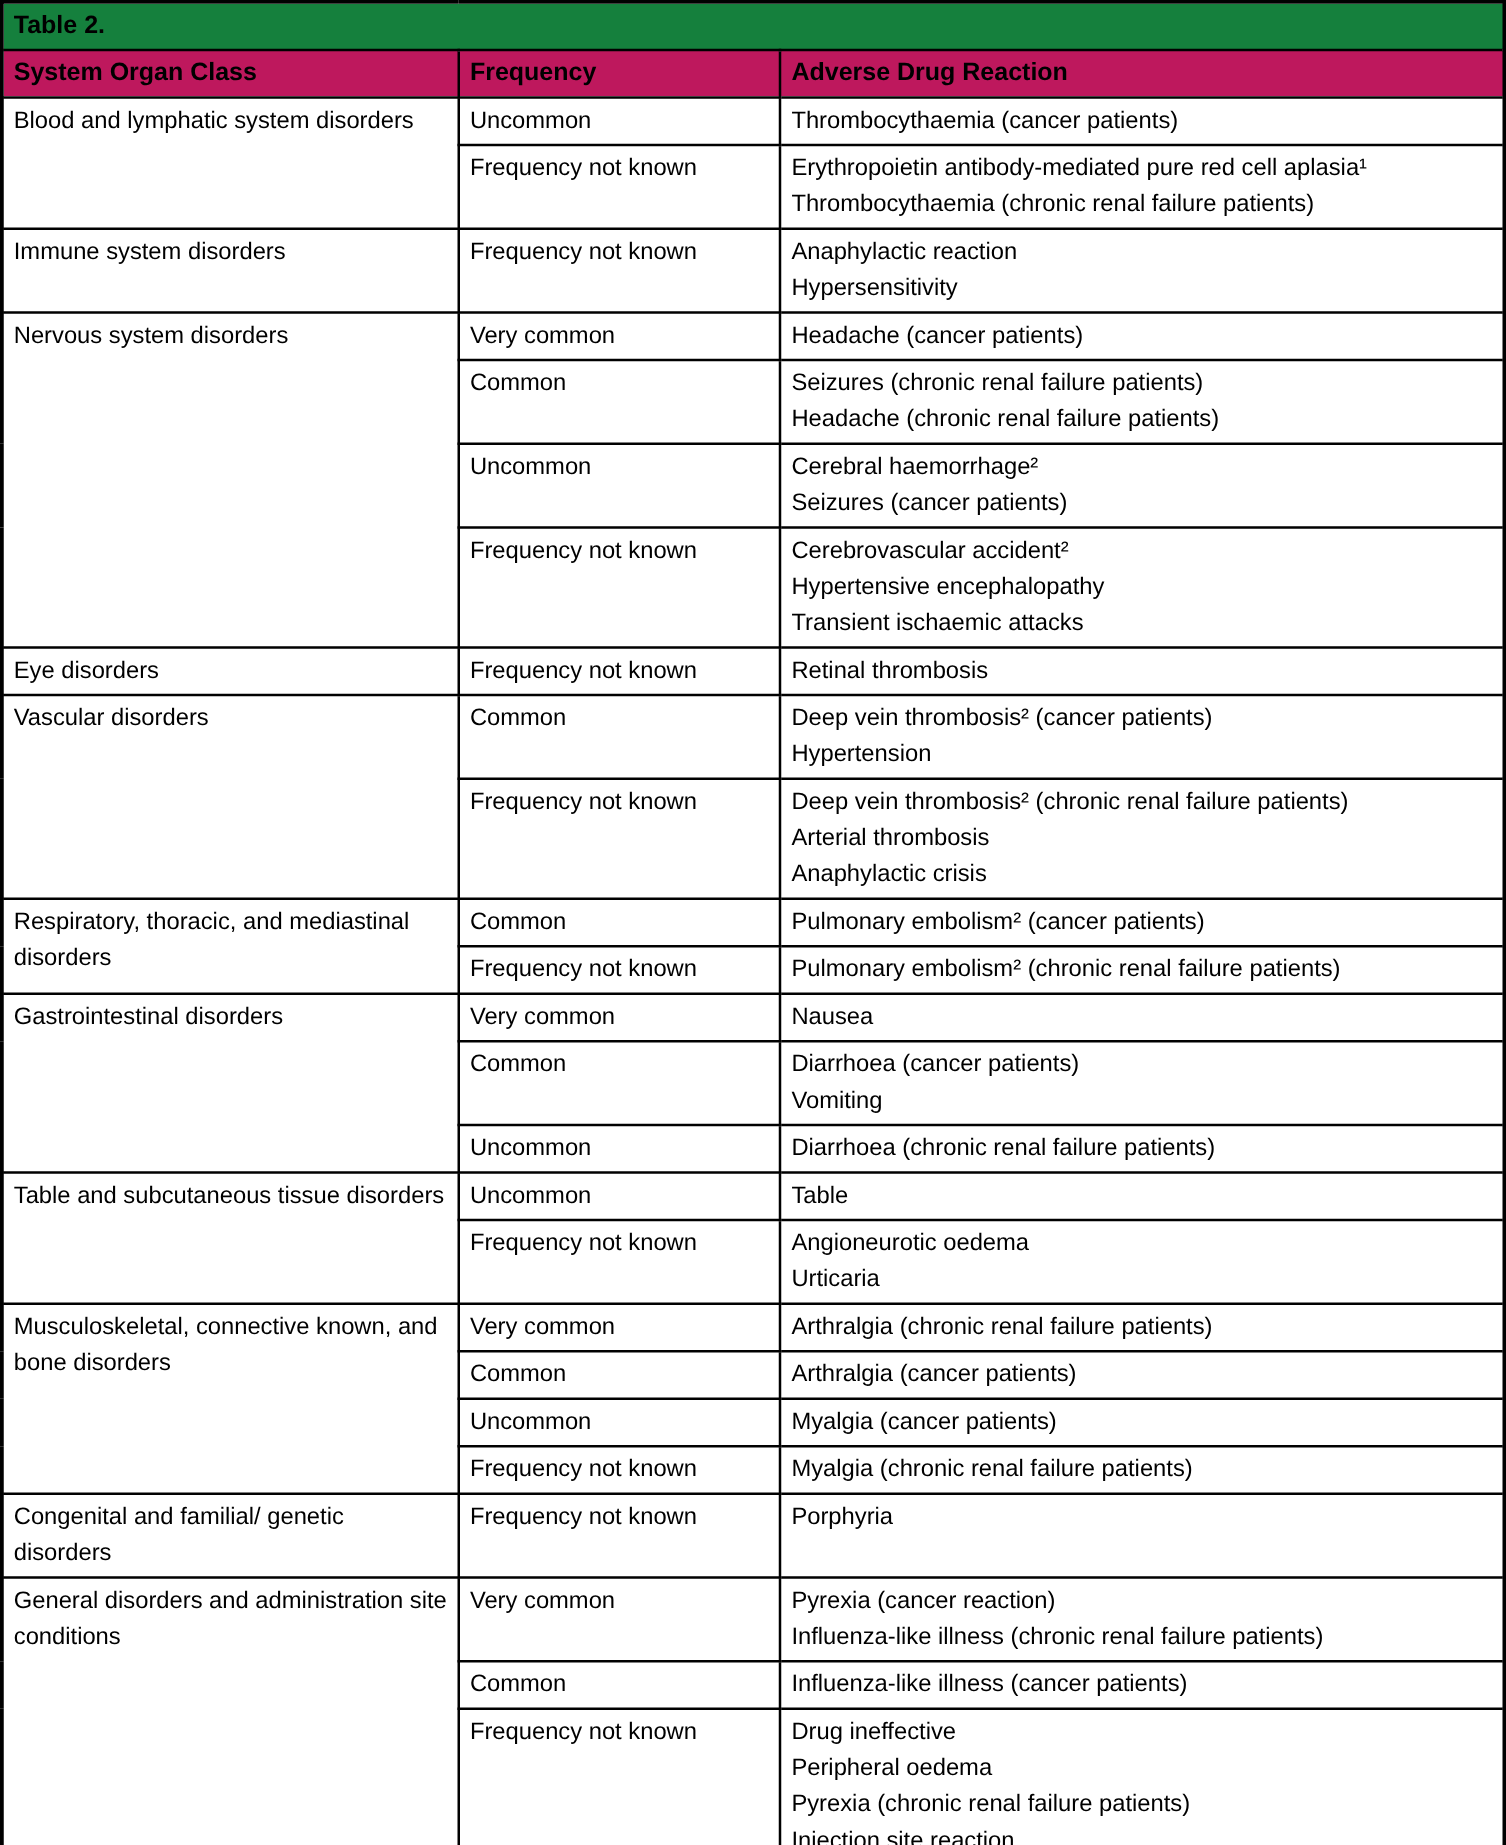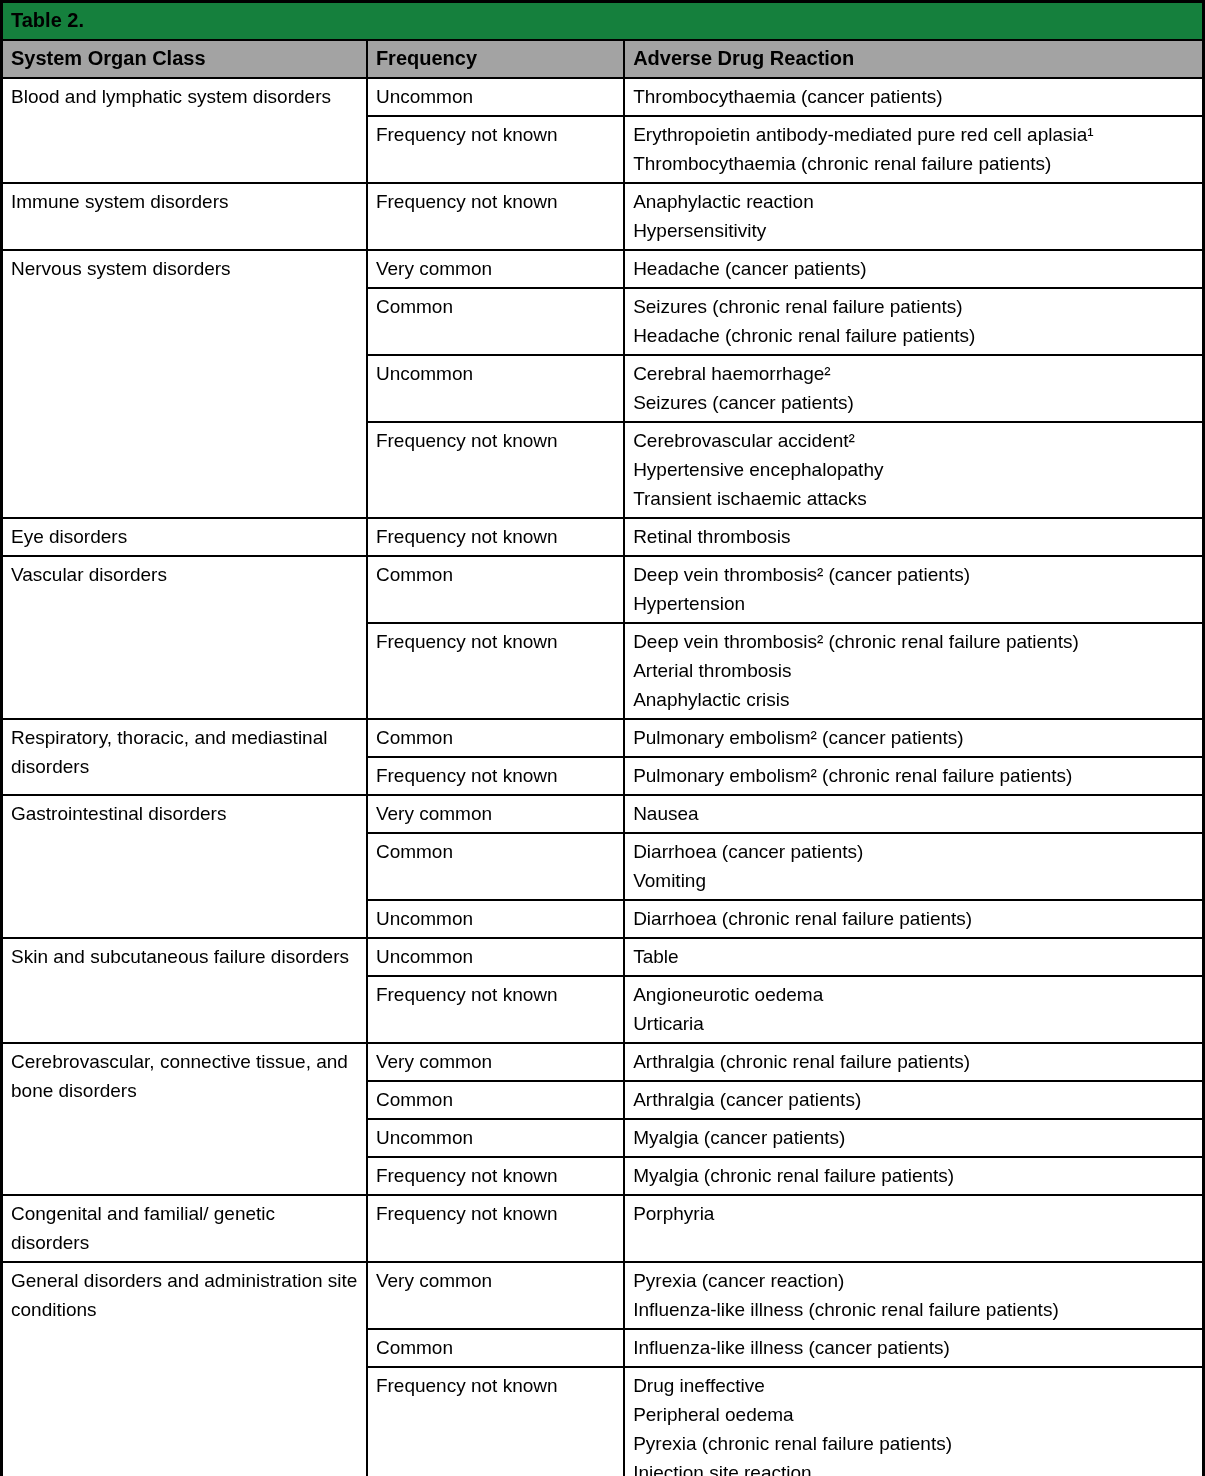--- a/index.html
+++ b/index.html
@@ -35,21 +35,21 @@
   }
   .title-cell {
     background: #15803d;
     font-weight: bold;
     font-size: 20px;
     padding: 4px 8px 5px 8px;
   }
   .head-cell {
     font-weight: bold;
     font-size: 20px;
-    background: #a3a3a3;
+    background: #be185d;
   }
   .organ-cell, .freq-cell, .adr-cell {
     font-weight: normal;
     background: #ffffff;
   }
   .reaction-line, .footnote-line {
     line-height: 29px;
   }
 </style>
 </head>
@@ -175,35 +175,35 @@
             <div class="reaction-line">Vomiting</div>
           </td>
         </tr>
         <tr>
           <td class="freq-cell">Uncommon</td>
           <td class="adr-cell">
             <div class="reaction-line">Diarrhoea (chronic renal failure patients)</div>
           </td>
         </tr>
         <tr>
-          <td class="organ-cell" rowspan="2">Skin and subcutaneous failure disorders</td>
+          <td class="organ-cell" rowspan="2">Table and subcutaneous tissue disorders</td>
           <td class="freq-cell">Uncommon</td>
           <td class="adr-cell">
             <div class="reaction-line">Table</div>
           </td>
         </tr>
         <tr>
           <td class="freq-cell">Frequency not known</td>
           <td class="adr-cell">
             <div class="reaction-line">Angioneurotic oedema</div>
             <div class="reaction-line">Urticaria</div>
           </td>
         </tr>
         <tr>
-          <td class="organ-cell" rowspan="4">Cerebrovascular, connective tissue, and bone disorders</td>
+          <td class="organ-cell" rowspan="4">Musculoskeletal, connective known, and bone disorders</td>
           <td class="freq-cell">Very common</td>
           <td class="adr-cell">
             <div class="reaction-line">Arthralgia (chronic renal failure patients)</div>
           </td>
         </tr>
         <tr>
           <td class="freq-cell">Common</td>
           <td class="adr-cell">
             <div class="reaction-line">Arthralgia (cancer patients)</div>
           </td>

